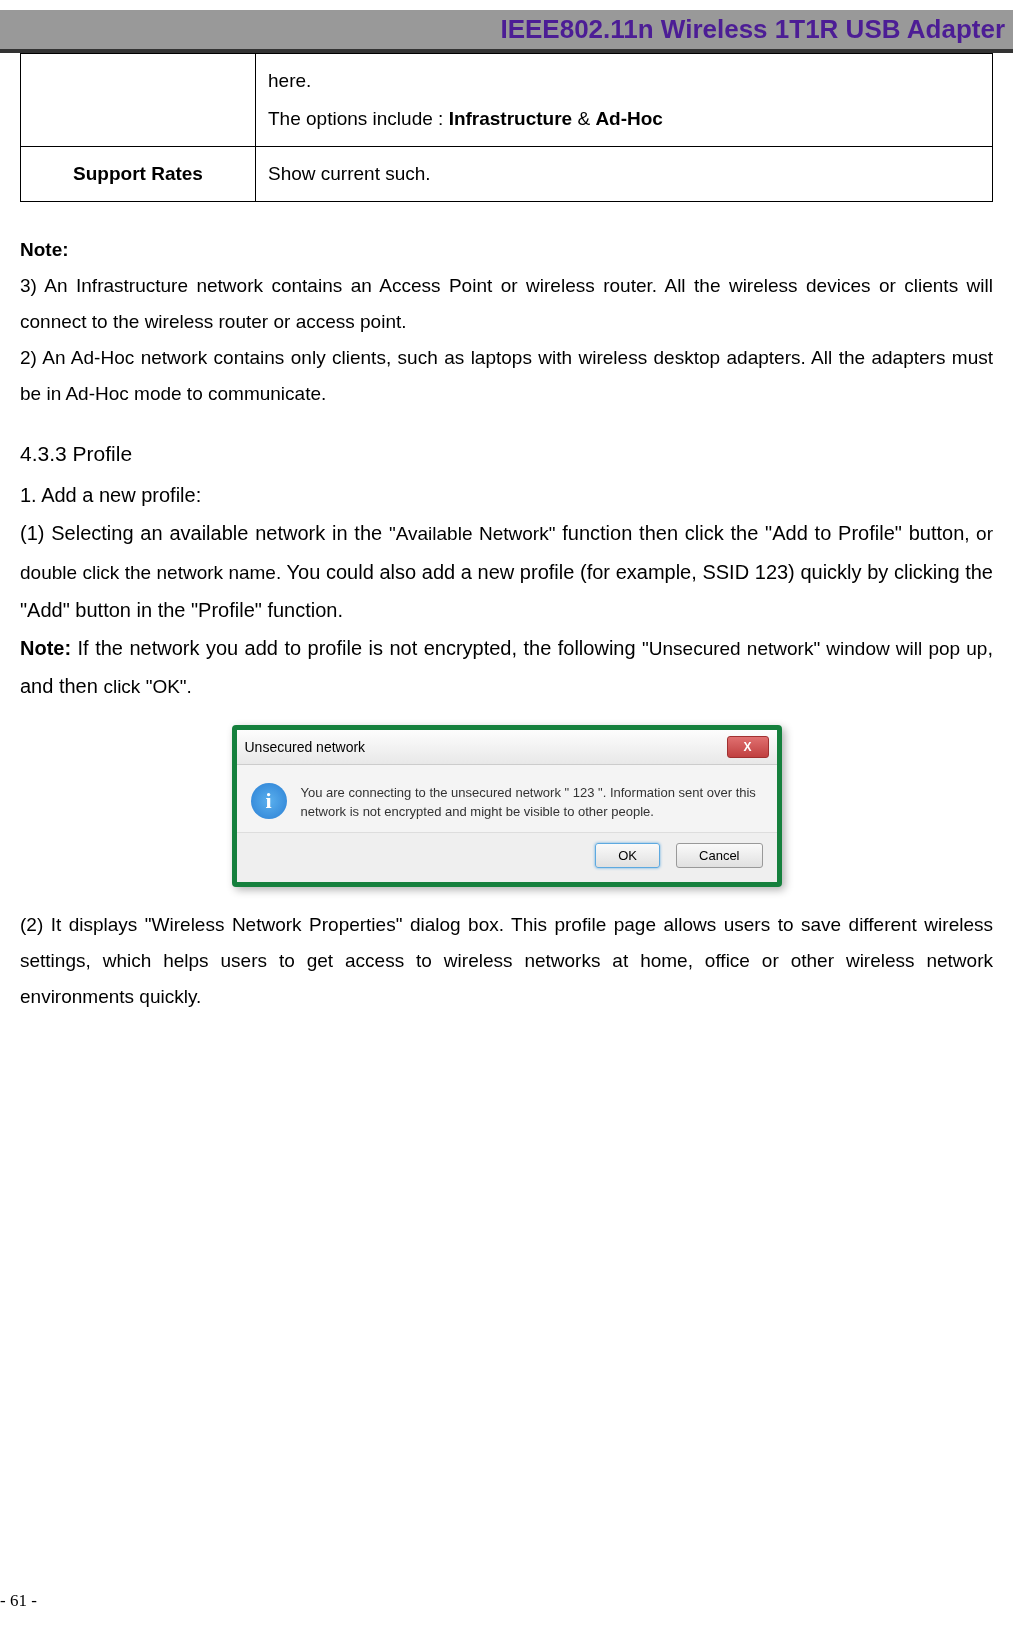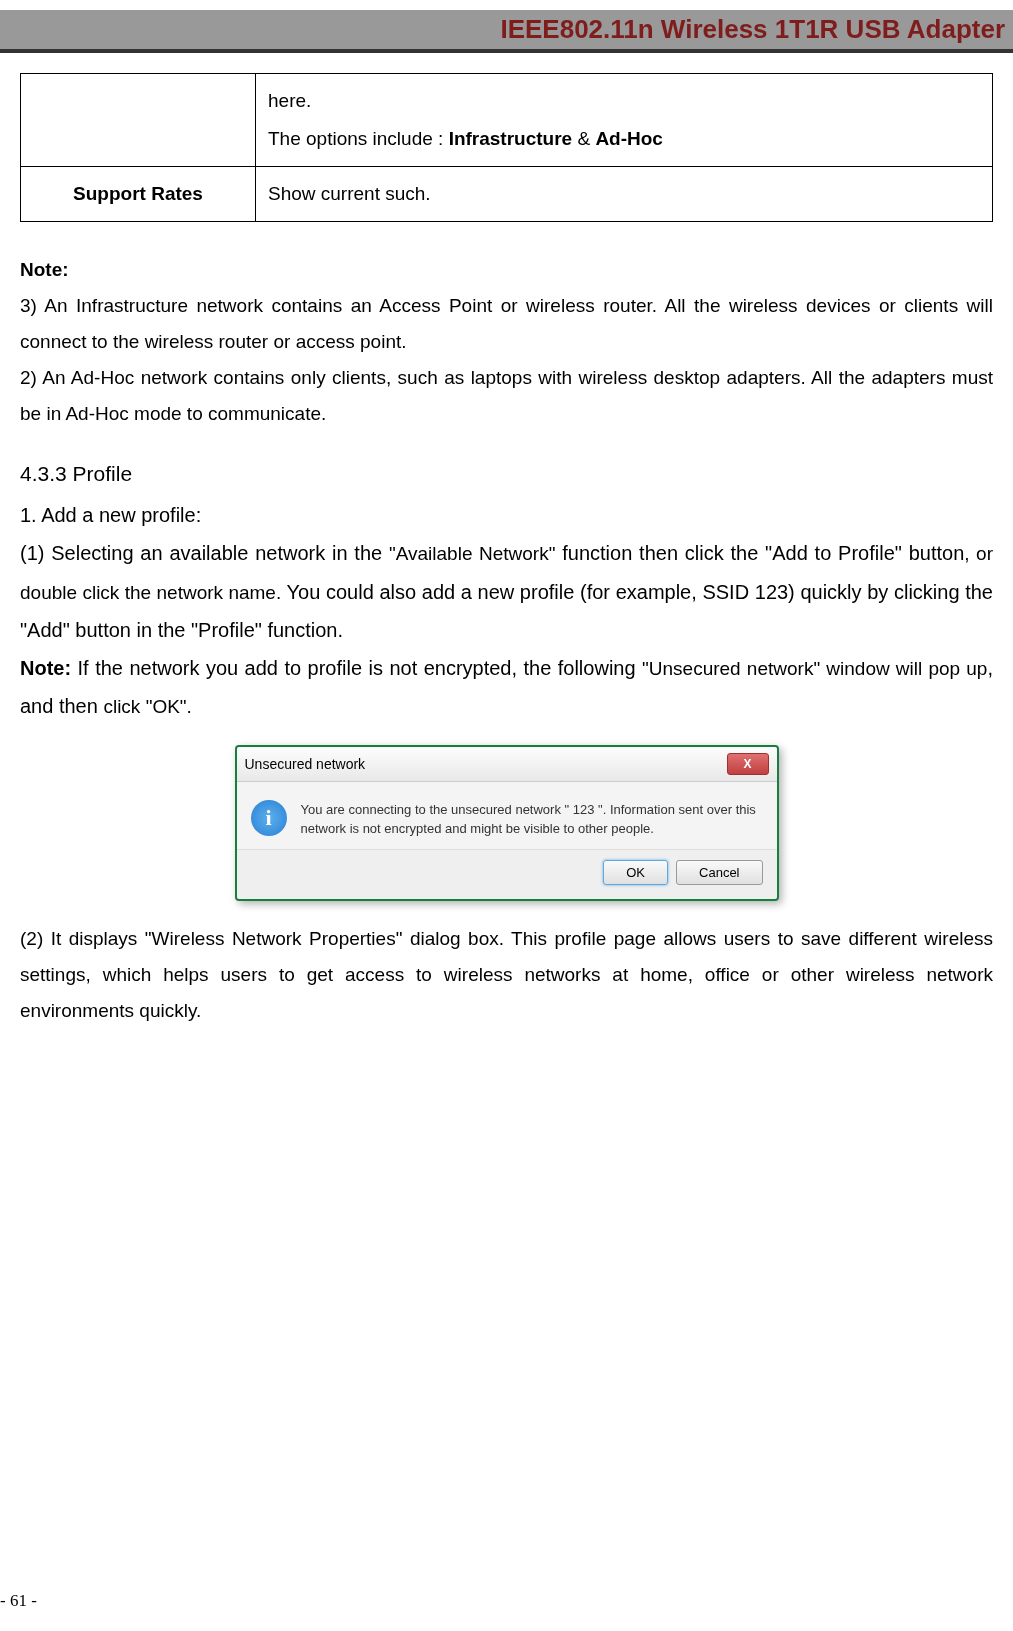--- a/index.html
+++ b/index.html
@@ -6,37 +6,36 @@
       font-family: Arial, sans-serif;
       margin: 0;
       padding: 0;
       width: 1013px;
       background: white;
       color: #000;
     }
     
     .header-bar {
       background: #999;
-      color: #7f1d1d;
+      color: #4c1d95;
       font-size: 26px;
       font-weight: bold;
       text-align: right;
       padding: 4px 8px;
       margin-top: 10px;
       border-bottom: 4px solid #333;
     }
     
     .content {
       padding: 0 20px;
     }
     
     table {
       width: 100%;
       border-collapse: collapse;
-      margin-top: 20px;
       margin-bottom: 30px;
     }
     
     table td, table th {
       border: 1px solid #000;
       padding: 8px 12px;
       vertical-align: middle;
     }
     
     .label-cell {
@@ -79,21 +78,21 @@
     }
     
     .dialog-container {
       display: flex;
       justify-content: center;
       margin: 20px 0;
     }
     
     .dialog-box {
       width: 540px;
-      border: 2px solid #15803d;
+      border: 5px solid #15803d;
       border-radius: 4px;
       background: #8b5cf6;
       box-shadow: 3px 3px 8px rgba(0,0,0,0.3);
       overflow: hidden;
     }
     
     .dialog-titlebar {
       background: linear-gradient(#fdfdfd, #e8e8e8);
       border-bottom: 1px solid #ccc;
       display: flex;
@@ -145,21 +144,21 @@
     
     .dialog-message {
       font-size: 13px;
       color: #333;
       line-height: 1.5;
     }
     
     .dialog-buttons {
       display: flex;
       justify-content: flex-end;
-      gap: 8px;
+      gap: 16px;
       padding: 10px 14px 14px 14px;
       background: #efefef;
       border-top: 1px solid #ddd;
       align-items: flex-end;
     }
     
     .dialog-button {
       background: linear-gradient(#fafafa, #e0e0e0);
       border: 1px solid #999;
       border-radius: 3px;

